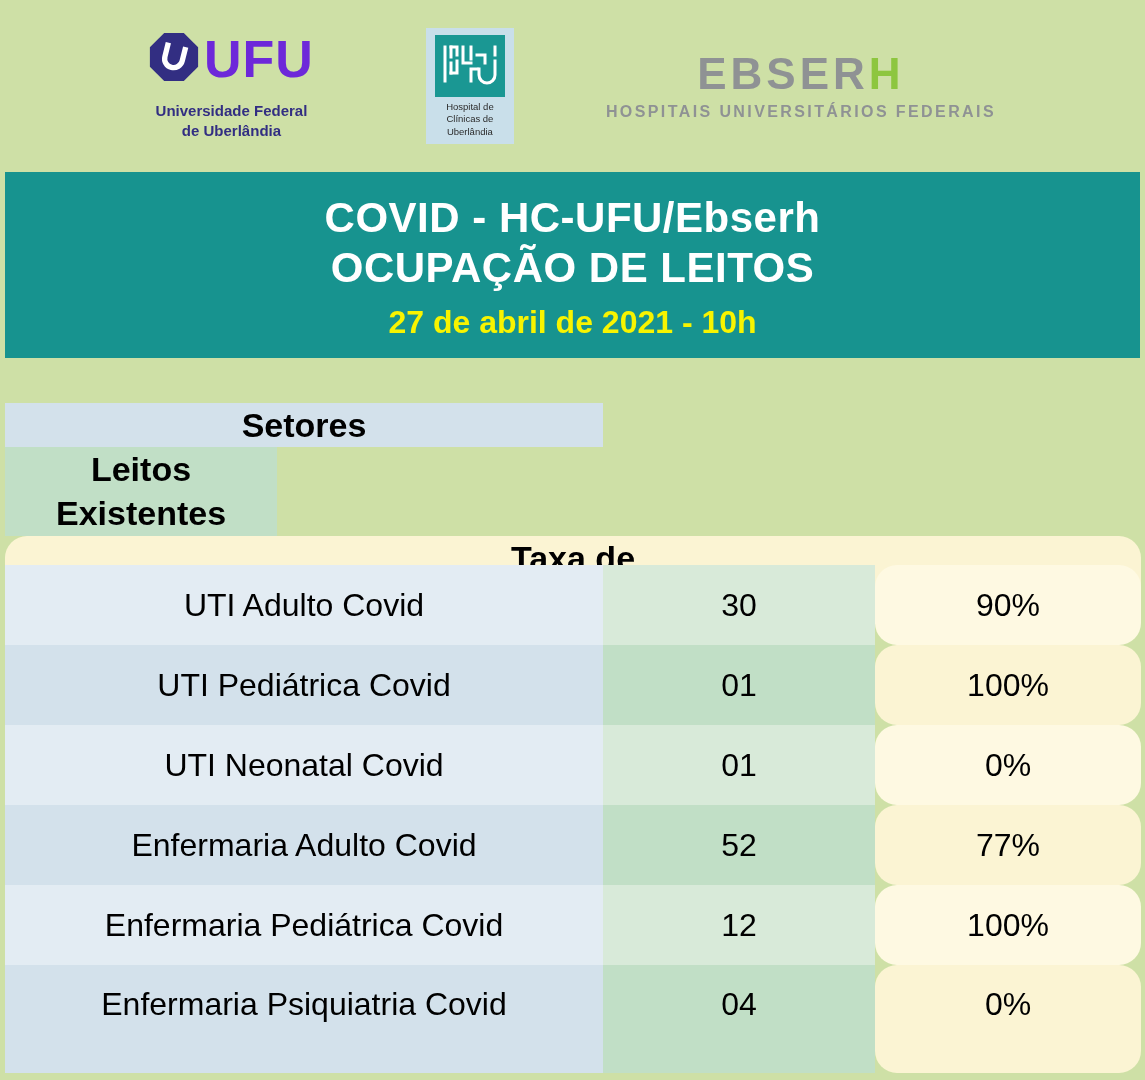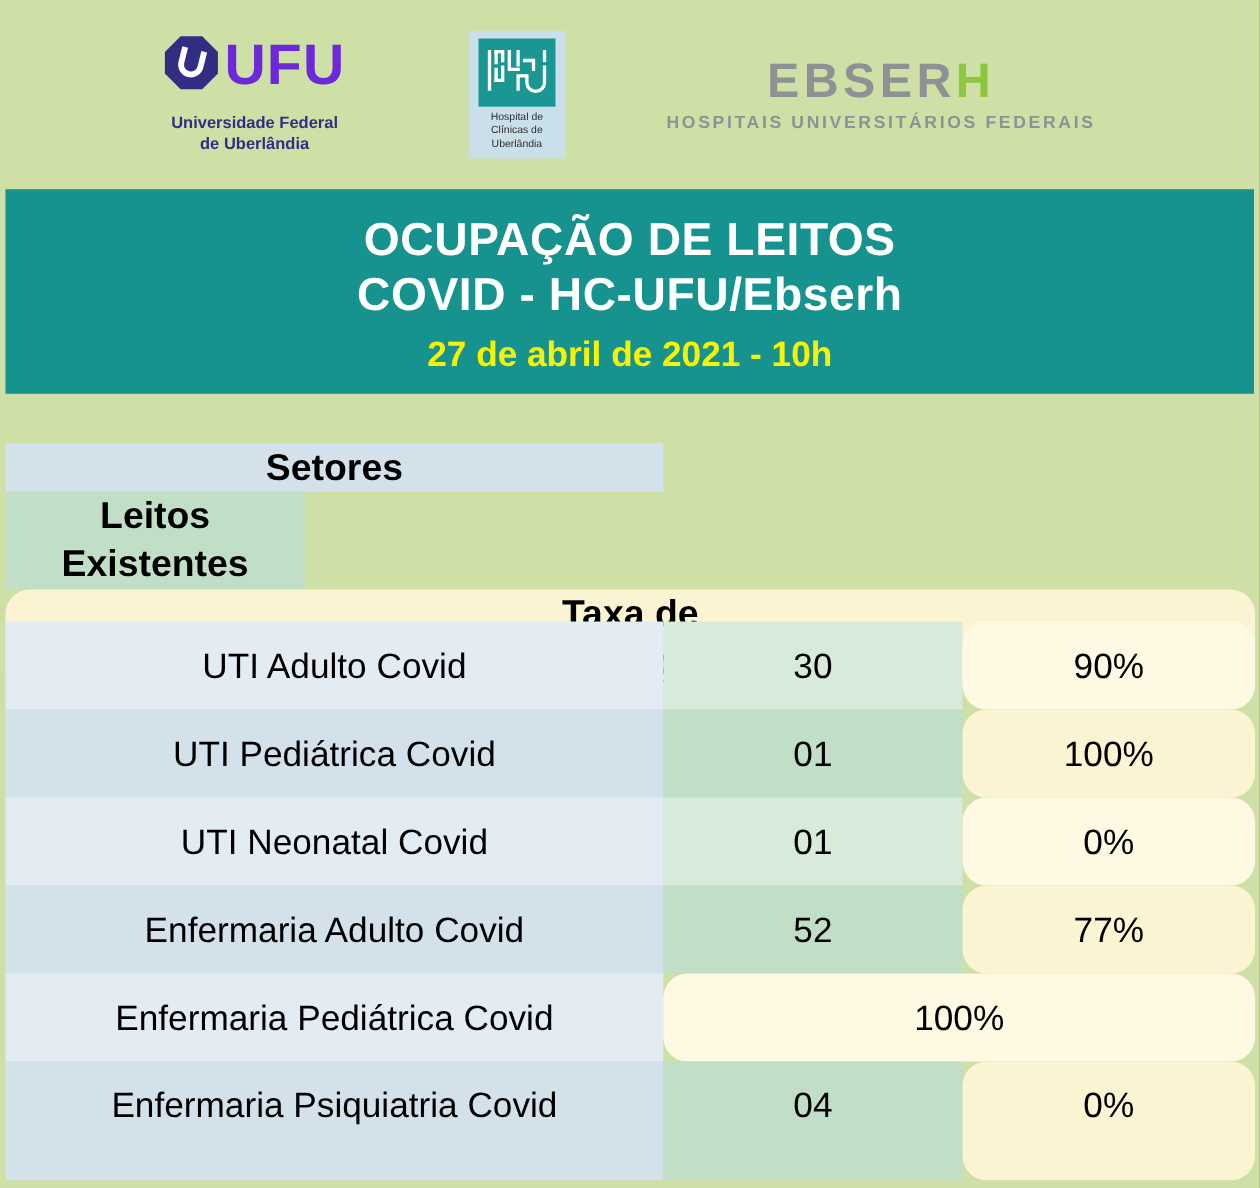--- a/index.html
+++ b/index.html
@@ -119,22 +119,22 @@
     <div class="ebserh">
       <div class="ebserh-wordmark">
         <span class="ebserh-gray">EBSER</span><span class="ebserh-green">H</span>
       </div>
       <div class="ebserh-tagline">HOSPITAIS UNIVERSITÁRIOS FEDERAIS</div>
     </div>
 
   </header>
 
   <section class="banner">
+    <div class="banner-title">COVID - HC-UFU/Ebserh</div>
     <div class="banner-title">OCUPAÇÃO DE LEITOS</div>
-    <div class="banner-title">COVID - HC-UFU/Ebserh</div>
     <div class="banner-date">27 de abril de 2021 - 10h</div>
   </section>
 
   <section class="table">
     <div class="trow thead">
       <div class="cell c-setor">
         <span class="hdr-label">Setores</span>
       </div>
       <div class="cell c-leitos">
         <span class="hdr-label">Leitos Existentes</span>
@@ -163,20 +163,21 @@
   </div>
 
   <div class="trow data-row r-dark">
     <div class="cell c-setor">Enfermaria Adulto Covid</div>
     <div class="cell c-leitos">52</div>
     <div class="cell c-taxa">77%</div>
   </div>
 
   <div class="trow data-row r-light">
     <div class="cell c-setor">Enfermaria Pediátrica Covid</div>
+    <div class="cell c-leitos">12</div>
     <div class="cell c-taxa">100%</div>
   </div>
 
   <div class="trow data-row r-dark last">
     <div class="cell c-setor">Enfermaria Psiquiatria Covid</div>
     <div class="cell c-leitos">04</div>
     <div class="cell c-taxa">0%</div>
   </div>
 </div>
   </section>

